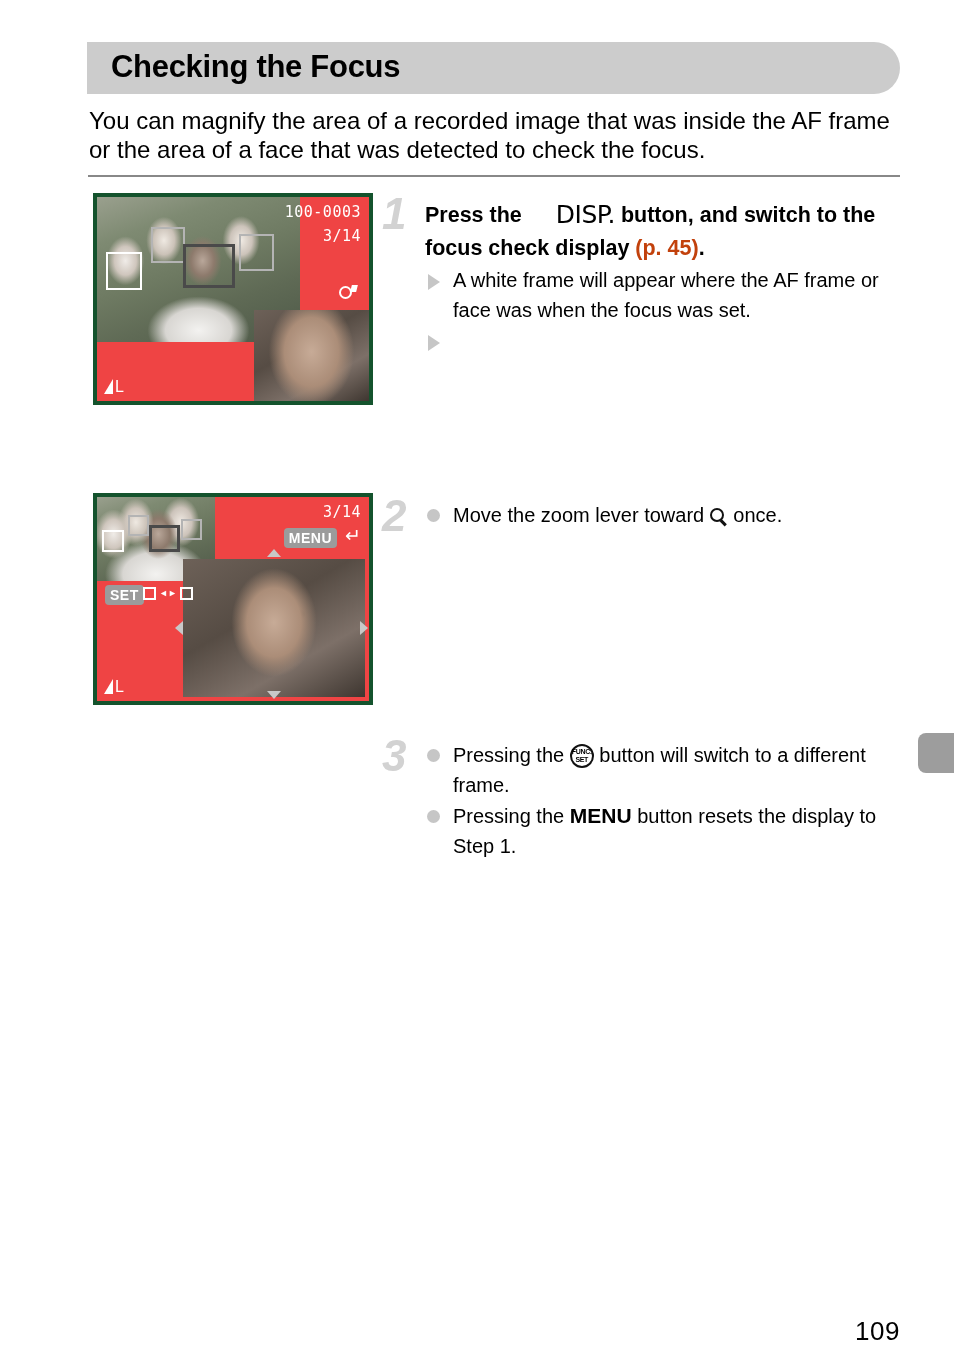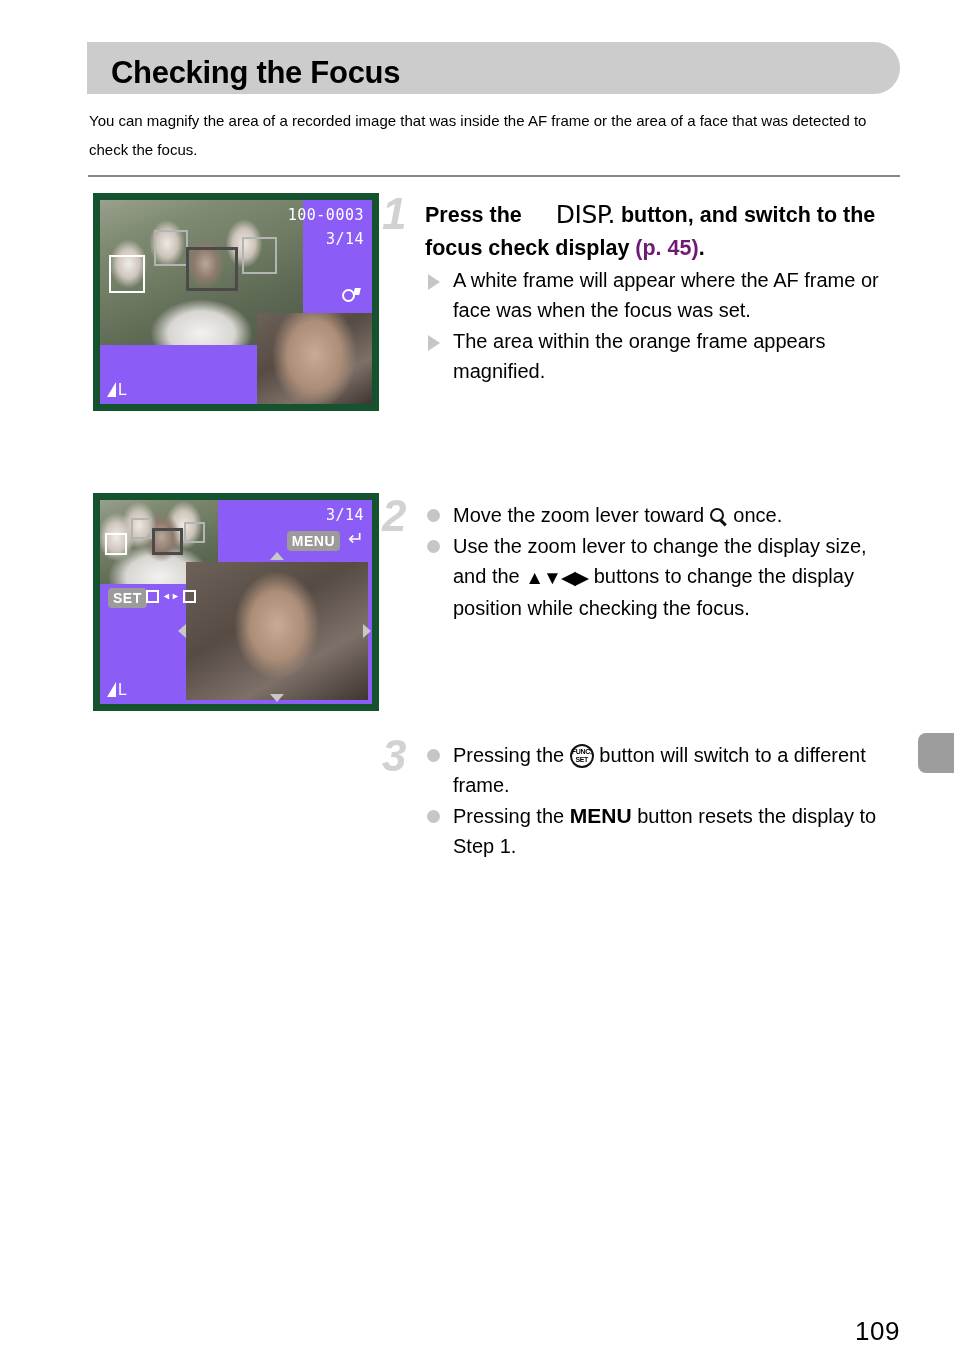--- a/index.html
+++ b/index.html
@@ -28,50 +28,49 @@
   }
   .header-title {
     position: absolute;
     left: 24px;
     top: 50%;
     transform: translateY(-52%);
     font-size: 31px;
     font-weight: bold;
     letter-spacing: -0.3px;
     white-space: nowrap;
-    margin-top: 6px;
   }
 
   
   .intro {
     position: absolute;
     left: 89px;
     top: 106px;
     width: 812px;
-    font-size: 15px;
+    font-size: 24px;
     line-height: 29px;
   }
 
   
   .divider {
     position: absolute;
     left: 88px;
     top: 175px;
     width: 812px;
     height: 2px;
     background: #888888;
   }
 
   
   .screen {
     position: absolute;
     width: 272px;
     height: 204px;
-    background: #8b5cf6;
-    border: 7px solid #14532d;
+    background: #ef4444;
+    border: 4px solid #14532d;
     overflow: hidden;
   }
   #screen-1 { left: 93px; top: 193px; }
   #screen-2 { left: 93px; top: 493px; }
 
   
   .photo {
     position: absolute;
     background-color: #8d8d8d;
     background-image:
@@ -219,21 +218,21 @@
     color: #d2d2d2;
     line-height: 44px;
     user-select: none;
   }
   .step-head {
     margin-left: 42px;
     font-size: 21.5px;
     font-weight: bold;
     line-height: 33px;
   }
-  .step-head .pageref { color: #701a75; }
+  .step-head .pageref { color: #c2410c; }
   .step-body { margin-left: 42px; }
 
   .bullet-row {
     position: relative;
     padding-left: 28px;
     font-size: 20px;
     line-height: 30px;
     margin-bottom: 1px;
   }
   .bullet-row .marker-tri {
@@ -415,39 +414,32 @@
     <span>button, and switch to the focus check display</span>
     <span class="pageref">(p. 45)</span><span>.</span>
   </div>
   <div class="step-body">
     <div class="bullet-row">
       <span class="marker-tri"></span>
       <span>A white frame will appear where the AF frame or face was when the focus was set.</span>
     </div>
     <div class="bullet-row">
       <span class="marker-tri"></span>
-      <span>The area within the orange frame appears magnified.</span>
     </div>
   </div>
 </div>
 
 <div class="step" style="top:500px;">
   <div class="step-num">2</div>
   <div class="step-body">
     <div class="bullet-row">
       <span class="marker-dot"></span>
       <span>Move the zoom lever toward</span>
       <span class="mag-inline"><span class="lens"></span><span class="handle"></span></span>
       <span>once.</span>
-    </div>
-    <div class="bullet-row">
-      <span class="marker-dot"></span>
-      <span>Use the zoom lever to change the display size, and the</span>
-      <span class="dir-pad">▲▼◀▶</span>
-      <span>buttons to change the display position while checking the focus.</span>
     </div>
   </div>
 </div>
 
 <div class="step" style="top:740px;">
   <div class="step-num">3</div>
   <div class="step-body">
     <div class="bullet-row">
       <span class="marker-dot"></span>
       <span>Pressing the</span>

